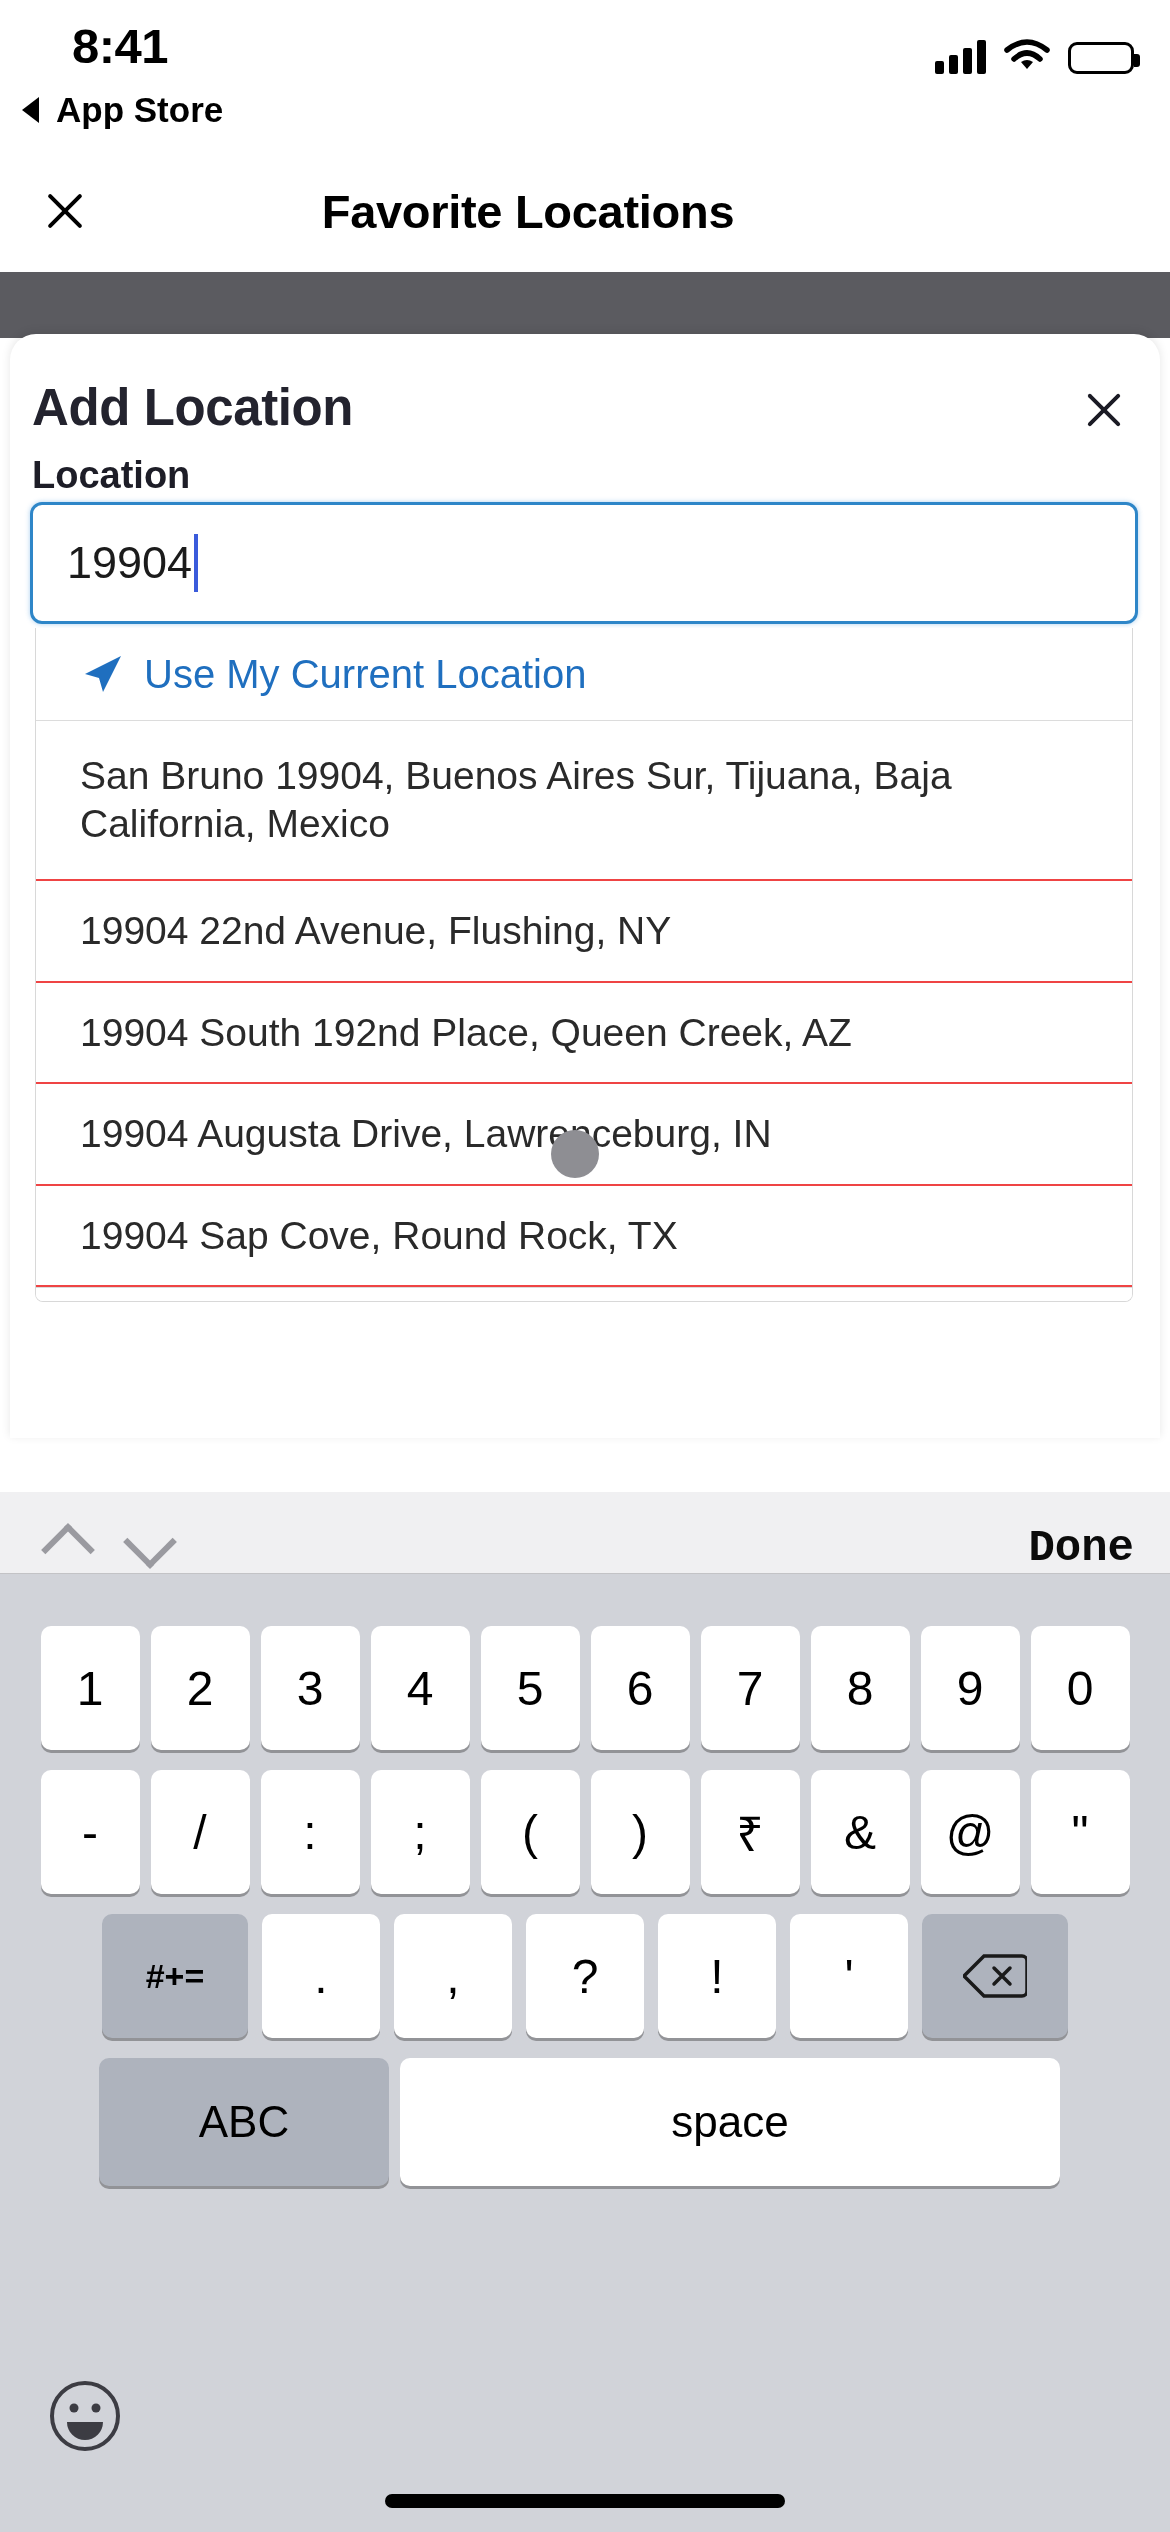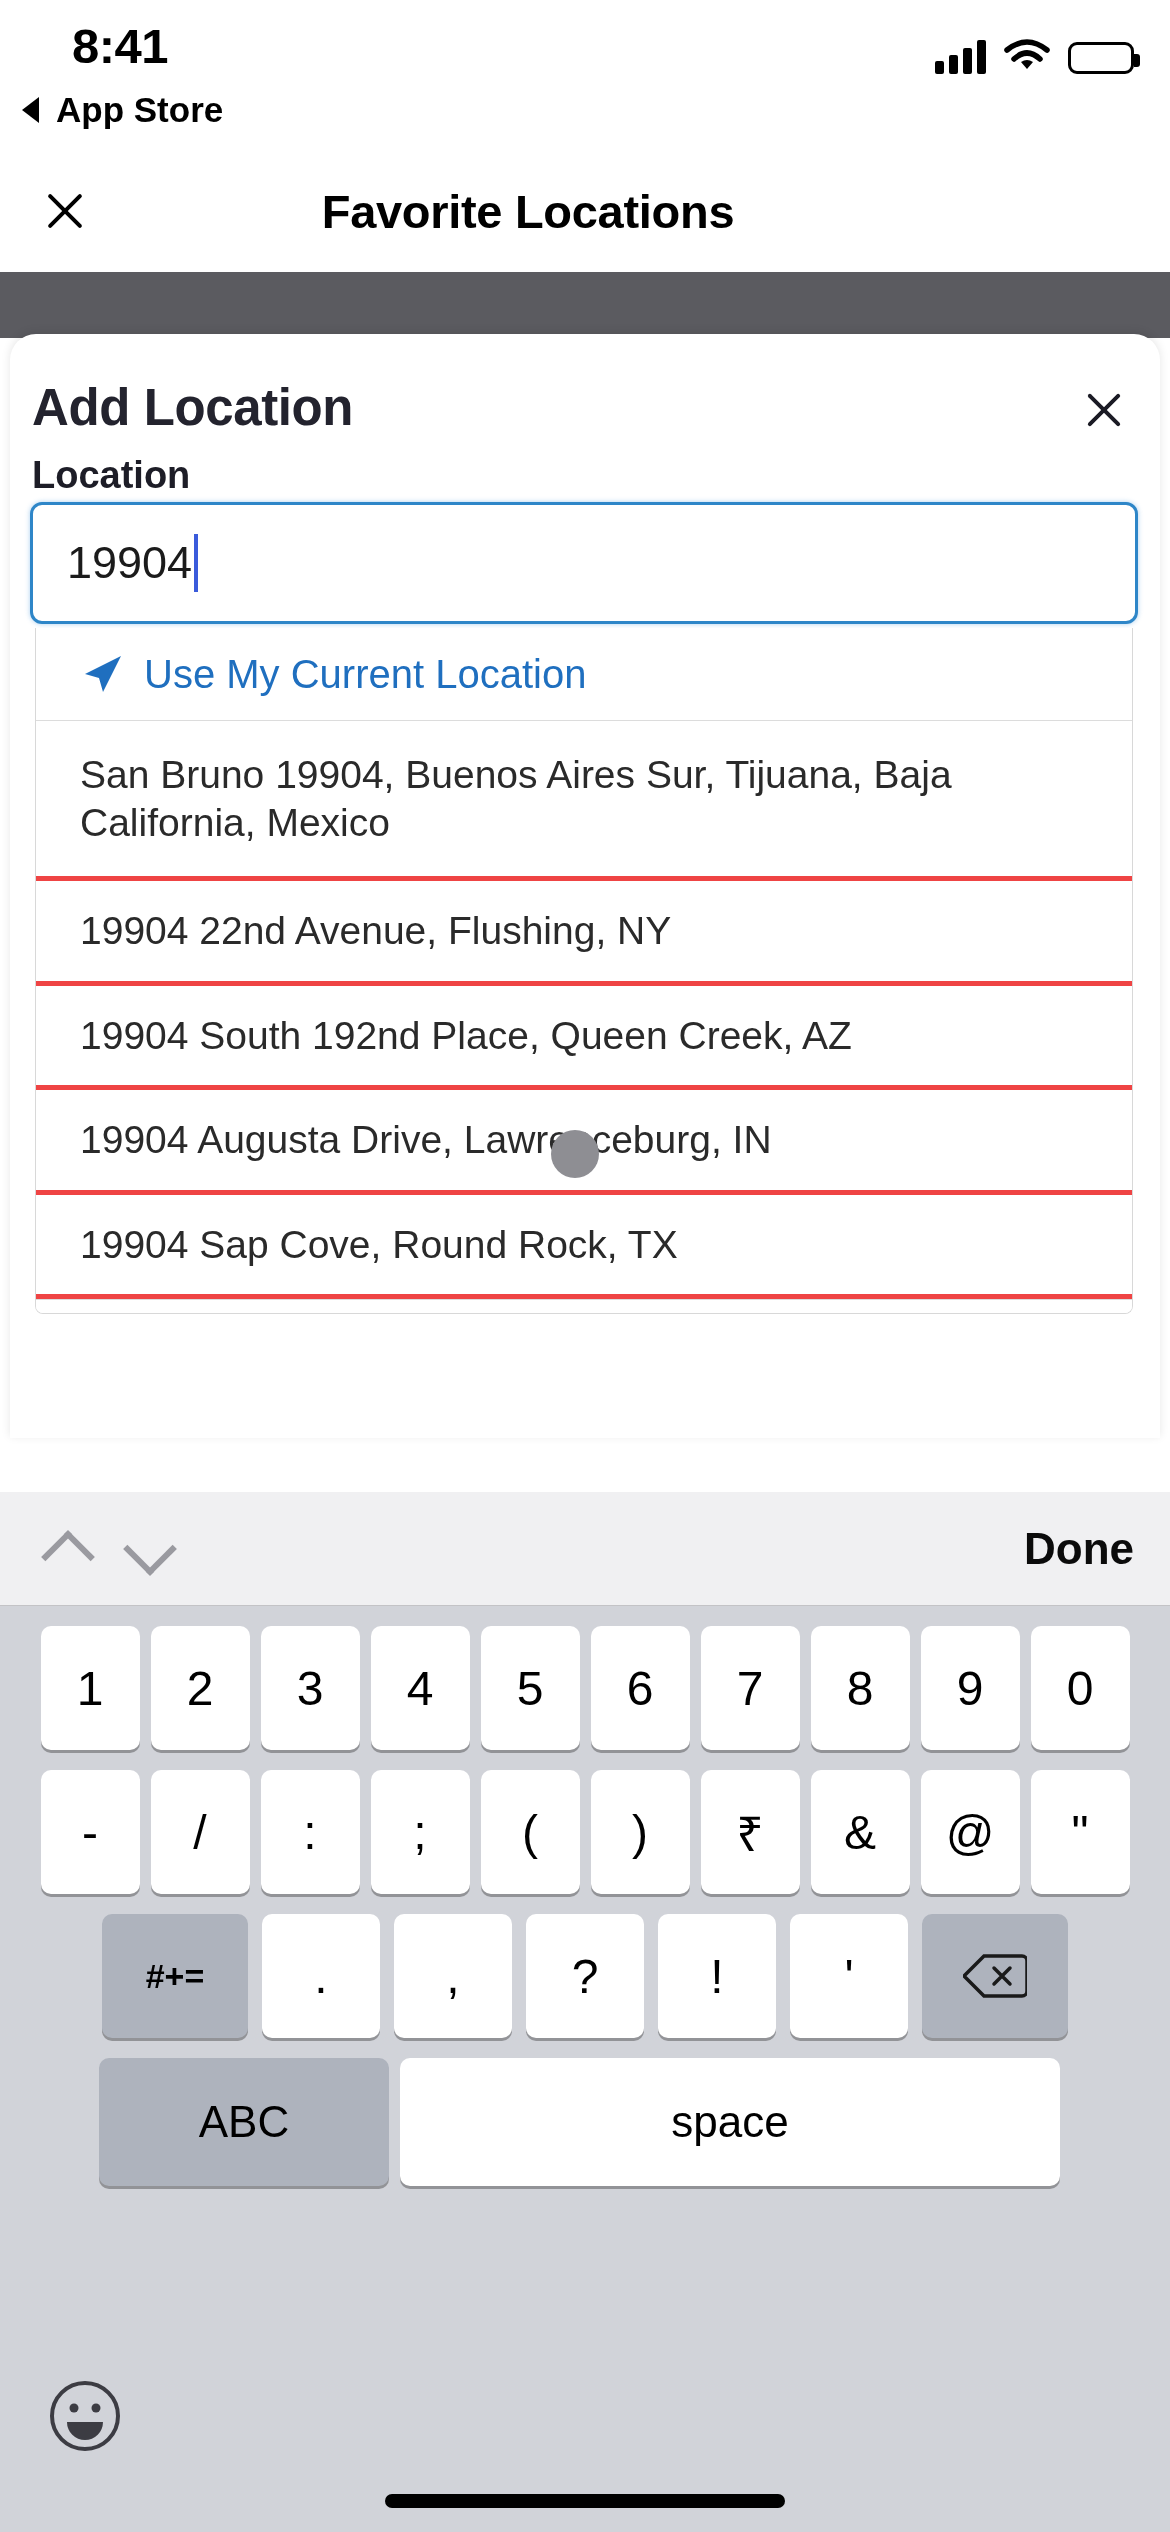--- a/index.html
+++ b/index.html
@@ -92,38 +92,38 @@
     border:1px solid #d8d8d8; border-top:none; border-radius:0 0 8px 8px;
     background:#fff; overflow:hidden;
   }
   .sug-current {
     height:93px; display:flex; align-items:center; gap:18px; padding-left:44px;
     border-bottom:1px solid #dcdcdc;
   }
   .nav-arrow { width:46px; height:46px; flex:0 0 auto; }
   .sug-current-label { font-size:40px; color:#1f6fbf; }
   .sug-row {
-    padding:26px 38px 26px 44px; border-bottom:5px solid #ef4444;
+    padding:26px 38px 26px 44px; border-bottom:2px solid #ef4444;
     font-size:39px; color:#2a2a2a; line-height:1.22;
   }
   .sug-row.tall { min-height:160px; display:flex; align-items:center; }
   .sug-row:last-child { border-bottom:none; }
   .sug-foot { height:14px; background:#fff; border-top:1px solid #dcdcdc; }
 
   .touch-dot {
     position:absolute; left:551px; top:1130px; width:48px; height:48px;
     border-radius:50%; background:#8e8e93; z-index:40;
   }
 
   
   .kb { position:absolute; left:0; top:1492px; width:1170px; height:1040px; background:#d1d3d9; }
   .kb-acc {
-    position:absolute; top:0; left:0; width:1170px; height:114px;
+    position:absolute; top:0; left:0; width:1170px; height:82px;
     background:#f0f0f2; border-bottom:1px solid #c3c3c6;
-    display:flex; align-items:center; padding:0 36px;
+    display:flex; align-items:flex-end; padding:0 36px;font-family:Liberation Mono, monospace;
   }
   .chev { width:62px; height:62px; position:relative; }
   .chev:before {
     content:""; position:absolute; left:13px; top:20px; width:32px; height:32px;
     border-left:6px solid #9a9aa0; border-top:6px solid #9a9aa0;
   }
   .chev.up:before { transform:rotate(45deg); }
   .chev.down:before { transform:rotate(-135deg); top:12px; }
   .chev-gap { width:20px; }
   .kb-done { margin-left:auto; font-size:44px; font-weight:700; color:#0b0b0b; }

